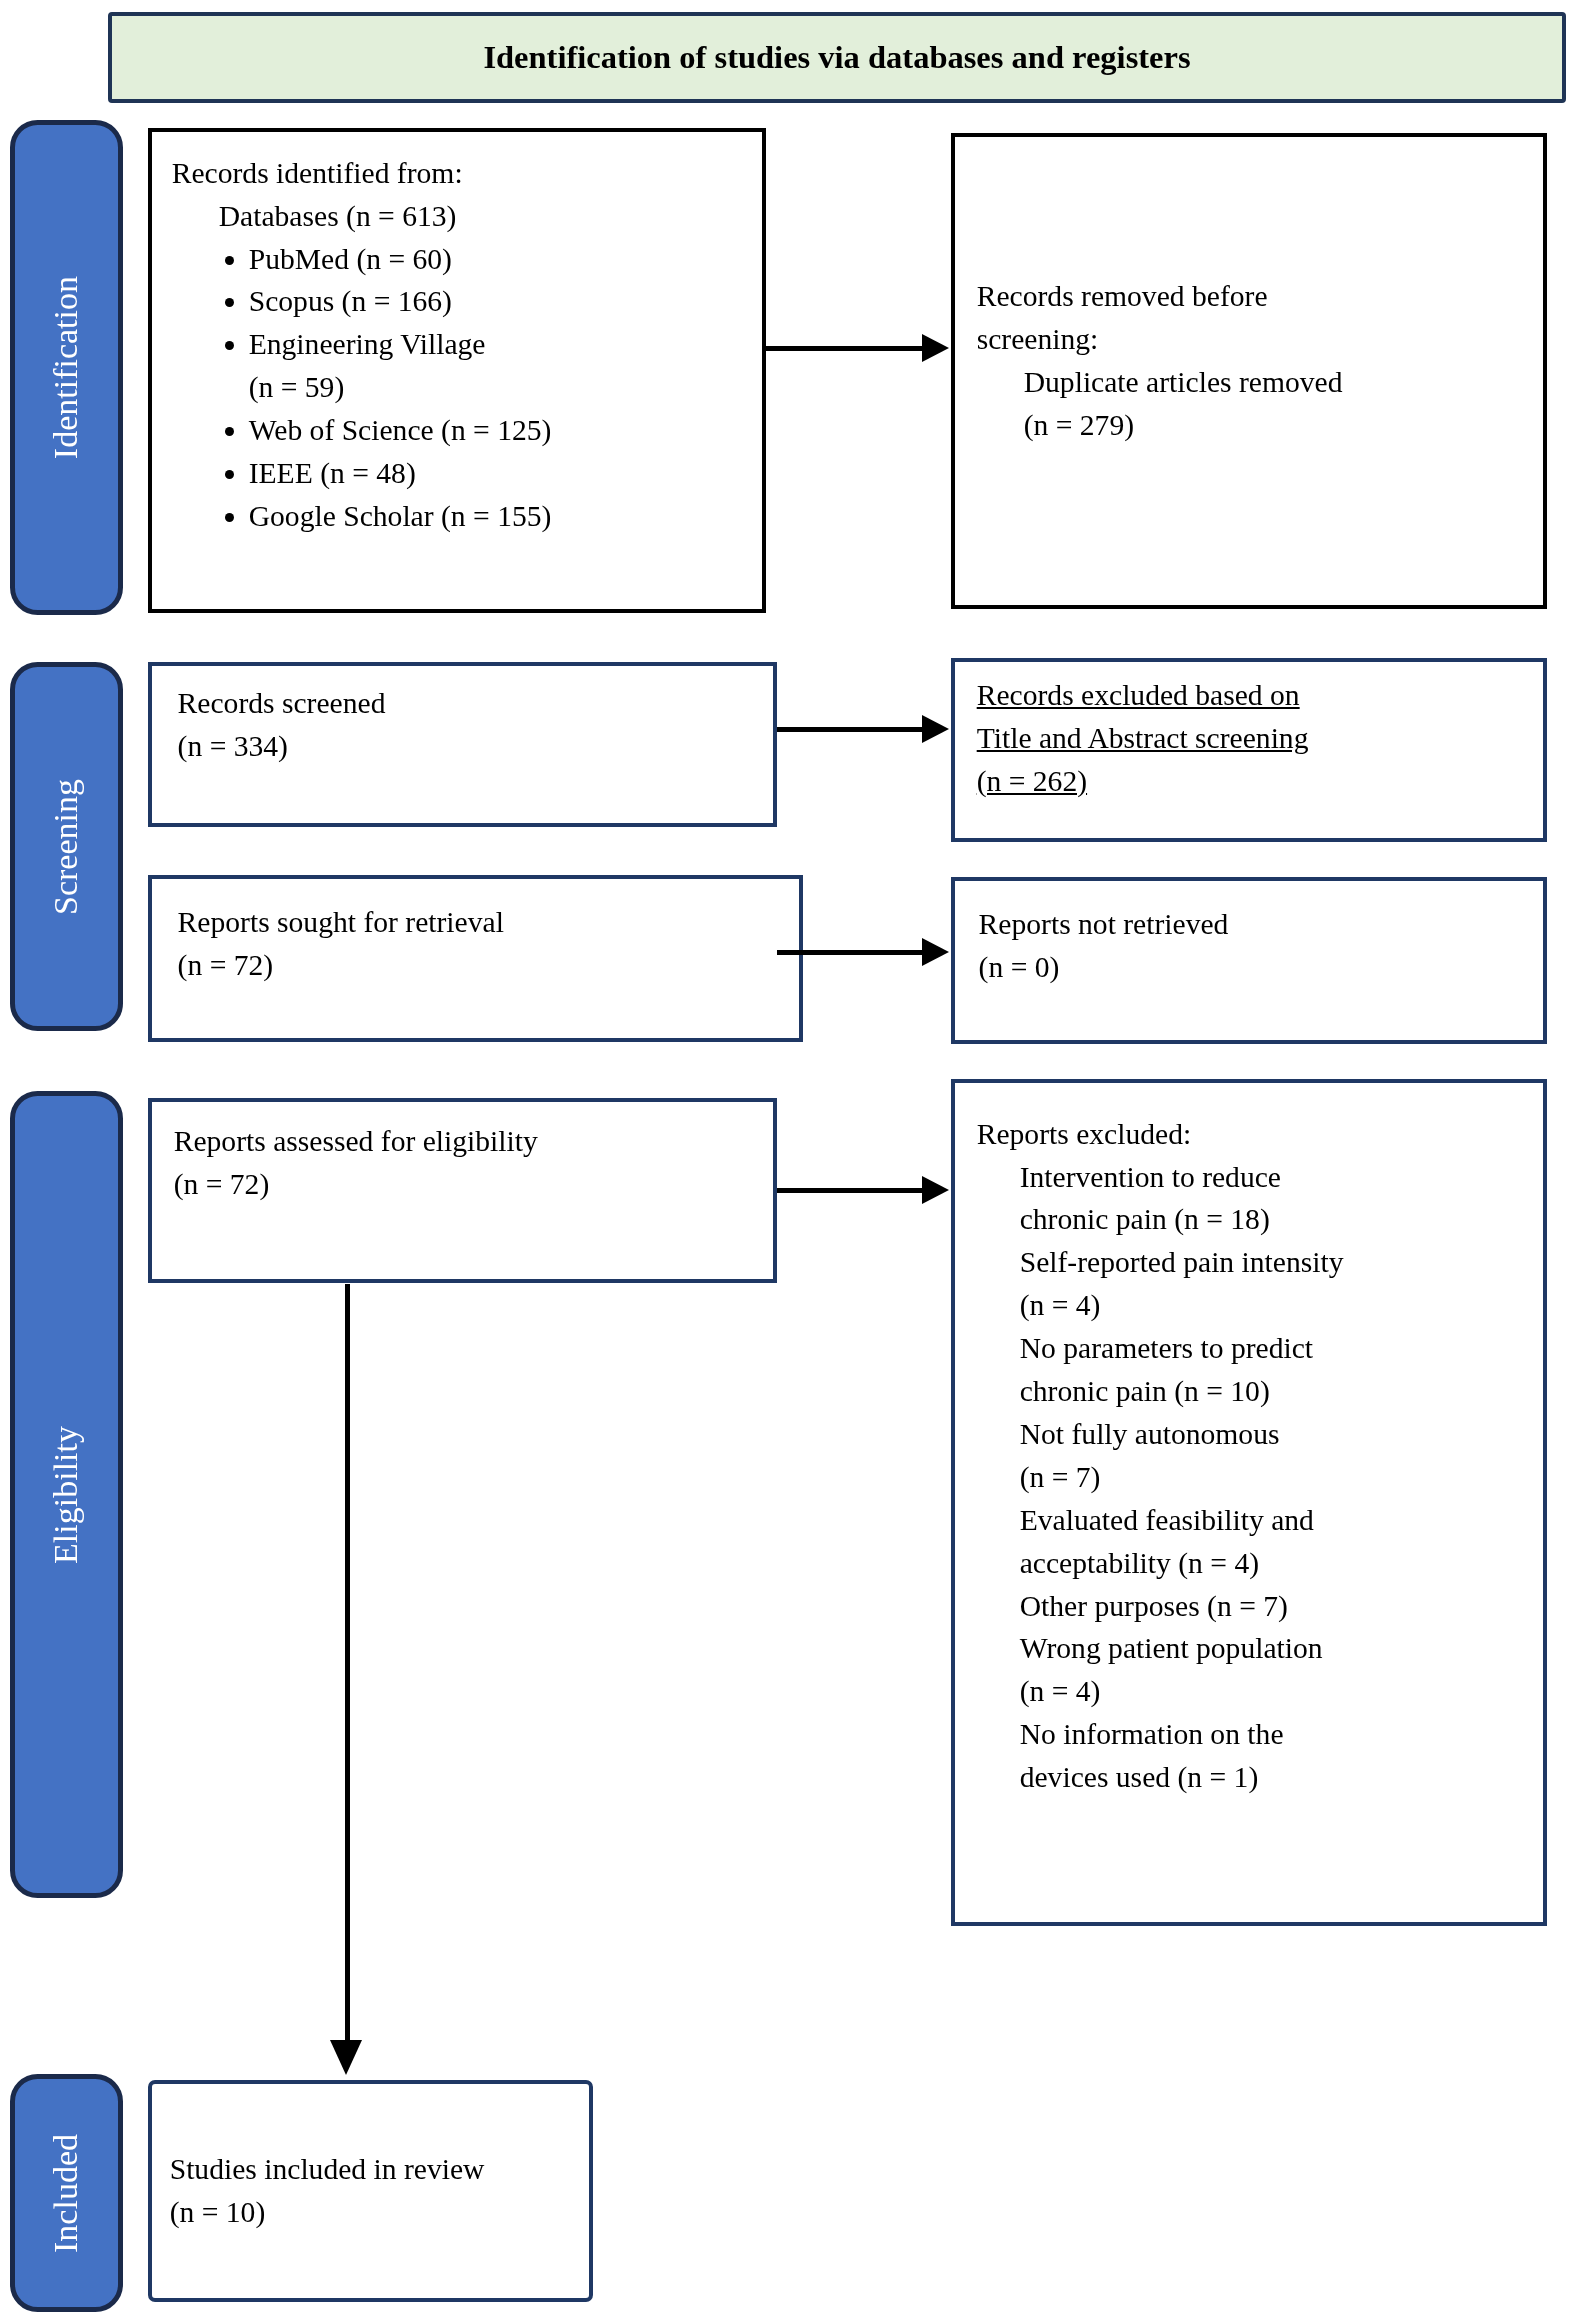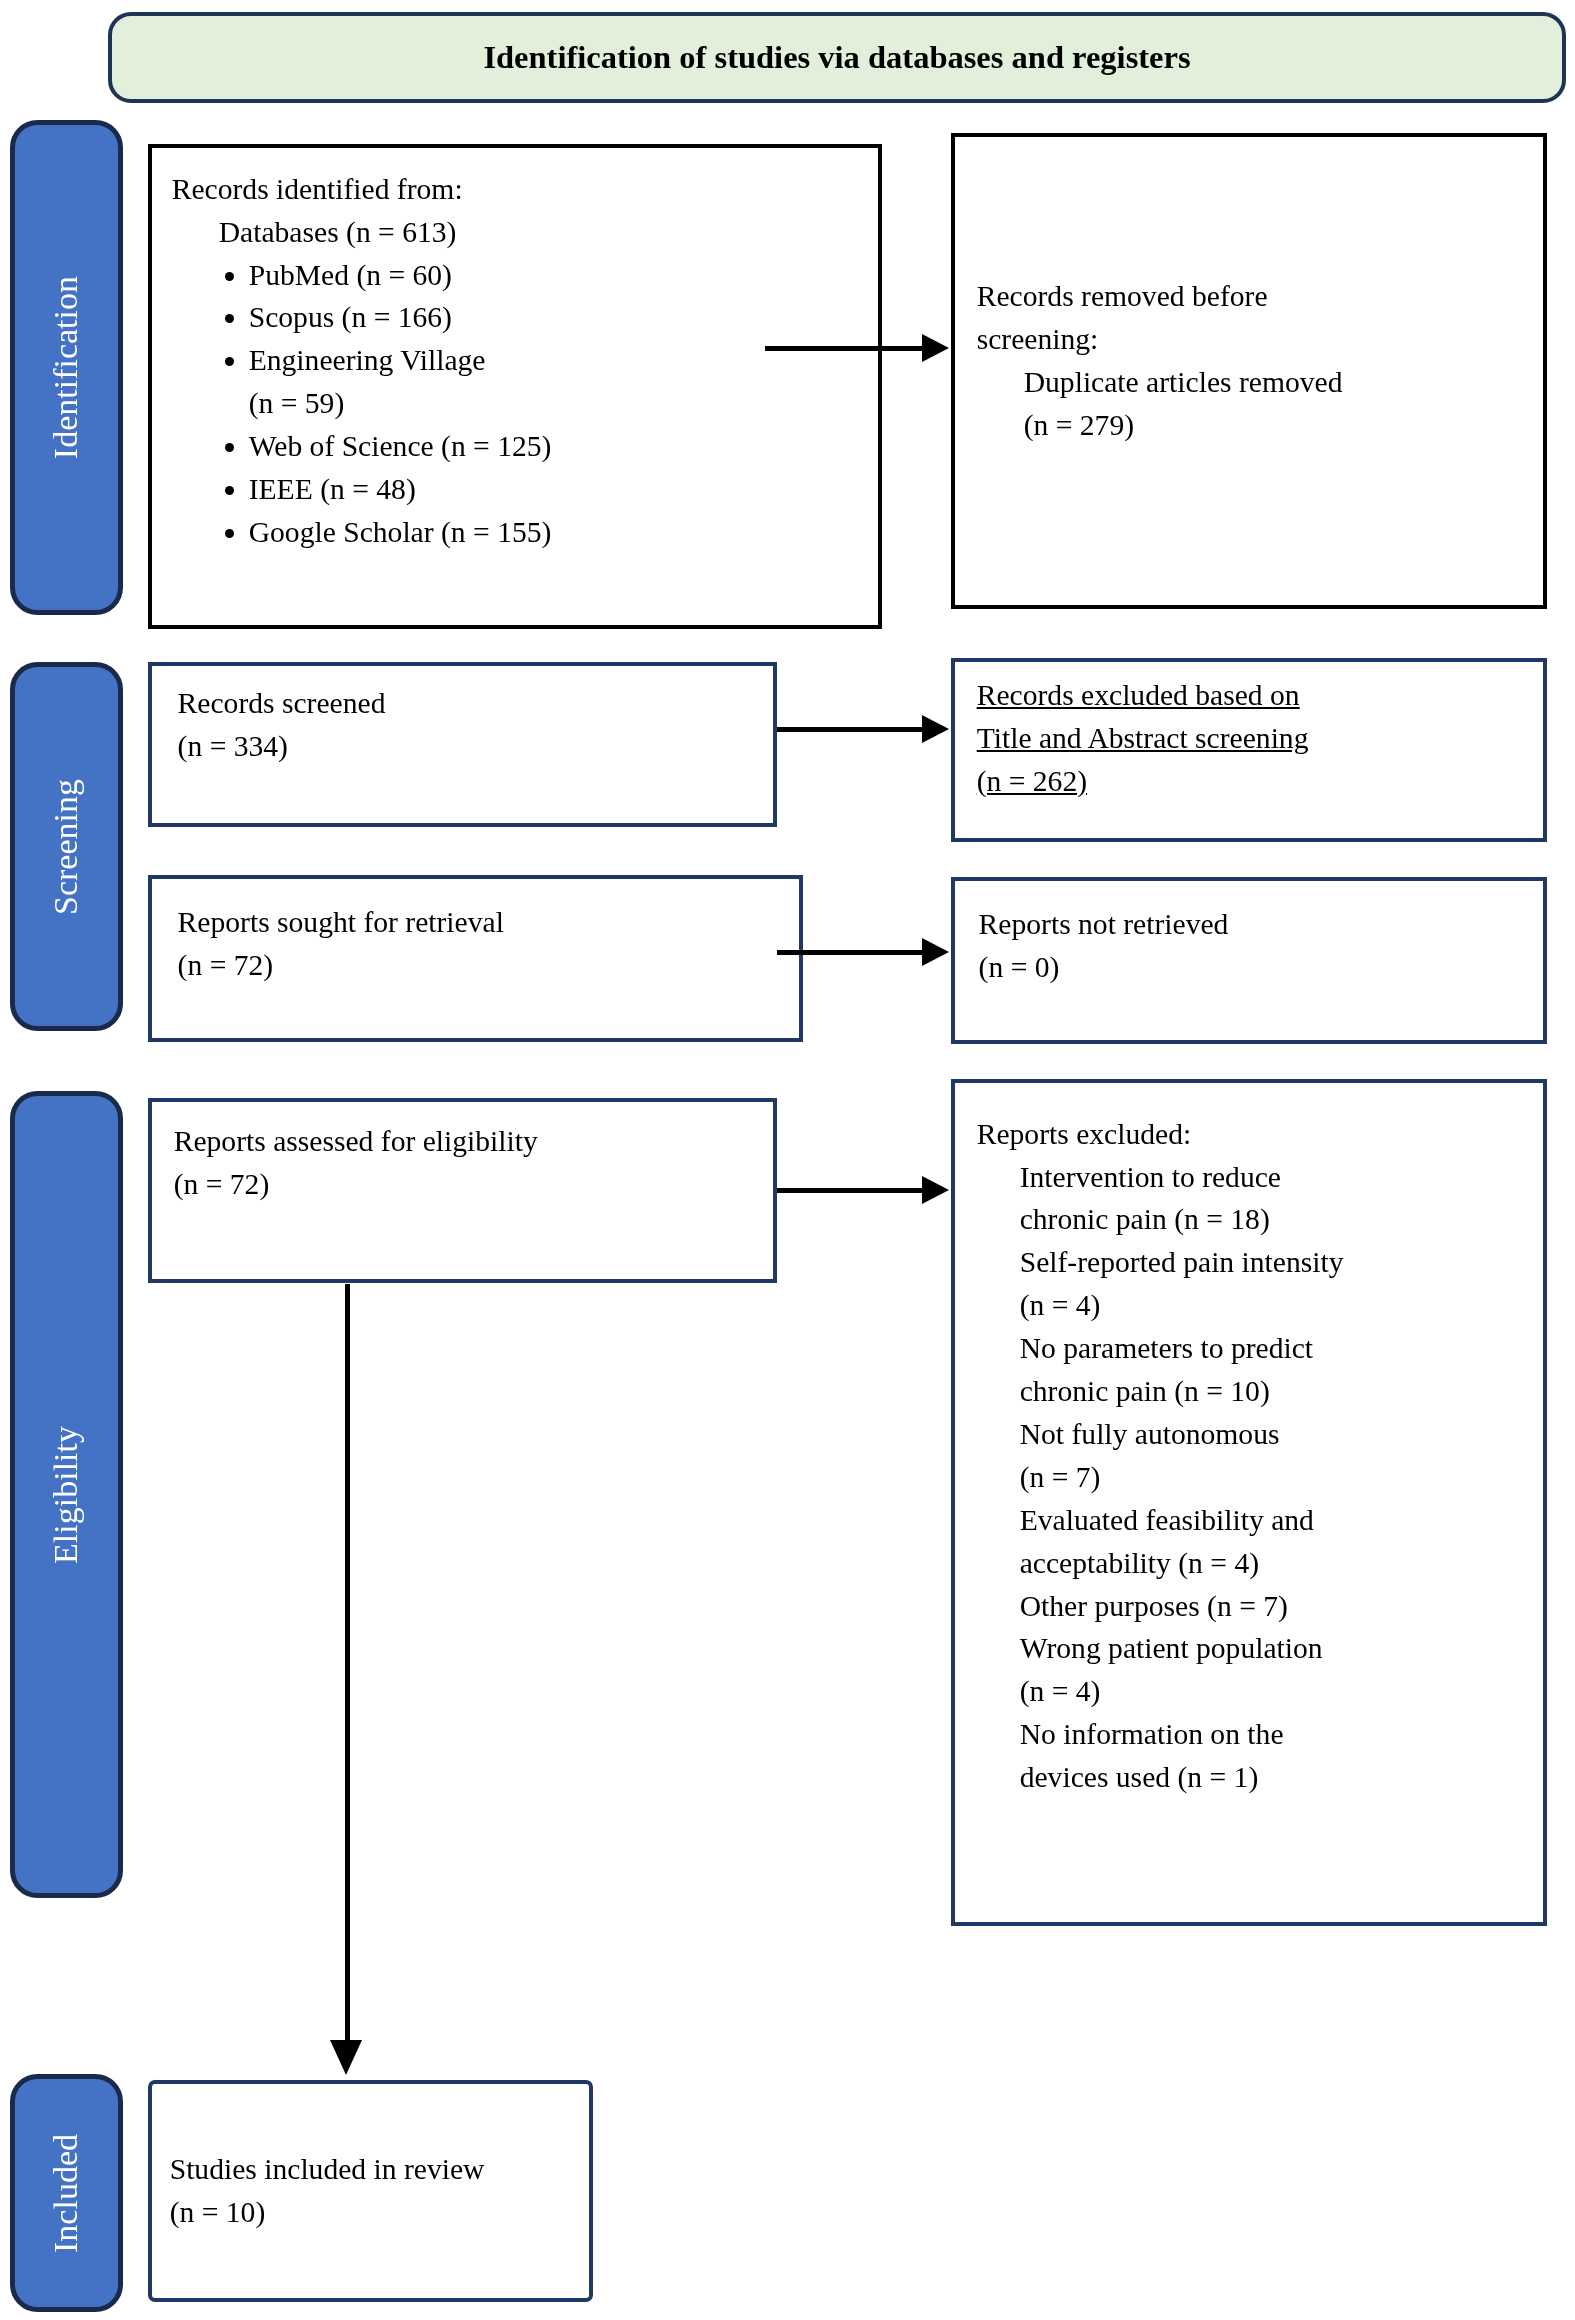--- a/index.html
+++ b/index.html
@@ -4,21 +4,21 @@
 <style>
   * { margin:0; padding:0; box-sizing:border-box; }
   html,body { background:#ffffff; }
   .canvas {
     position:relative; width:1575px; height:2321px; background:#ffffff;
     font-family:"Liberation Serif", serif; color:#000;
   }
   
   .hdr {
     position:absolute; left:108px; top:11.8px; width:1458px; height:91px;
-    background:#E2EFDA; border:4.9px solid #1F3455; border-radius:23px;
+    background:#E2EFDA; border:4.9px solid #1F3455; border-radius:4px;
     display:flex; align-items:center; justify-content:center;
   }
   .hdr span { font-weight:bold; font-size:32.5px; }
 
   
   .side {
     position:absolute; left:9.9px; width:113px;
     background:#4472C4; border:5.9px solid #1B2A4A; border-radius:27.6px;
     display:flex; align-items:center; justify-content:center;
   }
@@ -30,21 +30,21 @@
   #side-screening      { top:662px; height:369px; }
   #side-eligibility    { top:1091px; height:807px; }
   #side-included       { top:2074px; height:238px; }
 
   
   .box { position:absolute; background:#ffffff; font-size:29.6px; line-height:1.45; }
   .black { border:4.9px solid #000000; }
   .navy  { border:4.9px solid #1F3864; }
   .pre   { white-space:pre-line; }
 
-  #box-identified { left:148px; top:144px; width:734px; height:485px; padding:19.7px 11.8px 7.9px 19.7px; }
+  #box-identified { left:148px; top:128px; width:618px; height:485px; padding:19.7px 11.8px 7.9px 19.7px; }
   #box-identified .sub { margin-left:47px; }
   #box-identified ul { list-style:disc outside; padding-left:77px; }
   #box-identified li { white-space:pre-line; }
 
   #box-removed { left:951px; top:133px; width:596px; height:476px; padding:138px 9.9px 0 21.7px; }
   #box-removed .detail { margin-left:47px; }
 
   #box-screened        { left:148px; top:662px;  width:629px; height:165px; padding:15.8px 9.9px 0 25.6px; }
   #box-excluded-ta     { left:951px; top:658px;  width:596px; height:184px; padding:11.8px 9.9px 0 21.7px;text-decoration:underline; }
   #box-sought          { left:148px; top:875px;  width:655px; height:167px; padding:21.7px 9.9px 0 25.6px; }

